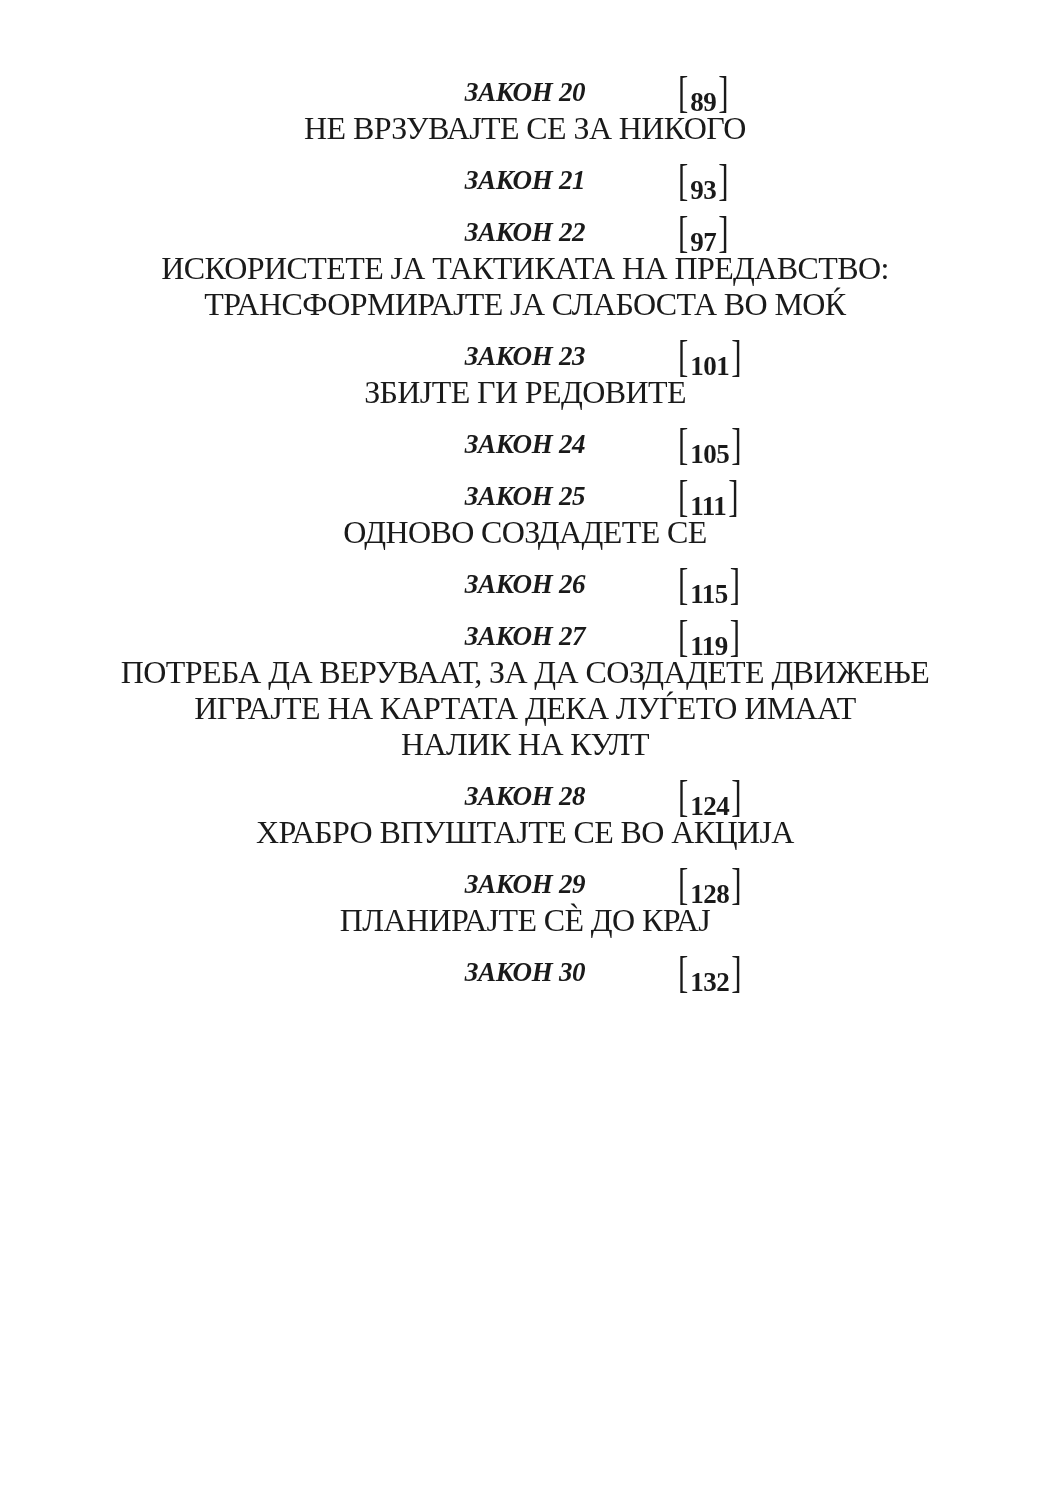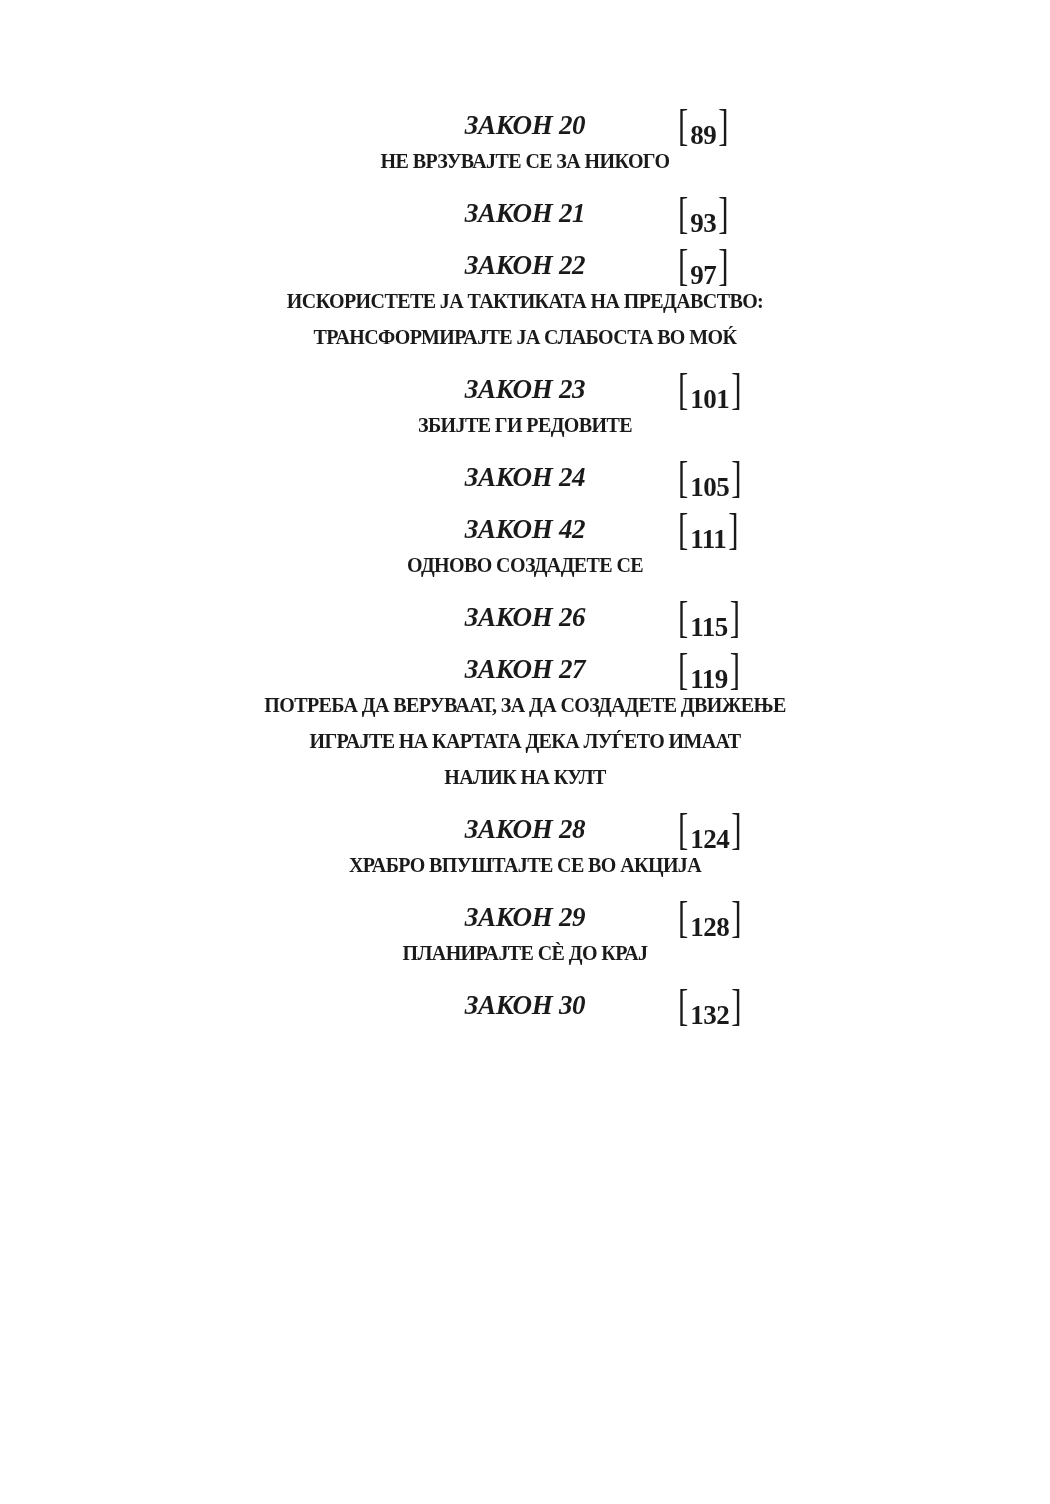--- a/index.html
+++ b/index.html
@@ -10,21 +10,21 @@
     width: 1050px;
     height: 1504px;
     background: #ffffff;
     font-family: "Liberation Serif", "DejaVu Serif", serif;
     color: #1a1a1a;
     overflow: hidden;
   }
   .page {
     width: 1050px;
     height: 1504px;
-    padding-top: 107px;
+    padding-top: 74px;
     box-sizing: border-box;
   }
   .entry {
     margin-bottom: 16px;
   }
   .law-header {
     position: relative;
     height: 36px;
     text-align: center;
   }
@@ -56,22 +56,22 @@
     font-size: 27px;
     letter-spacing: -0.5px;
     padding: 0 2px;
     position: relative;
     top: 10px;
   }
   .law-title {
     text-align: center;
   }
   .title-line {
-    font-weight: 700;
-    font-size: 20px;
+    font-weight: 400;
+    font-size: 32px;
     line-height: 36px;
     letter-spacing: -0.6px;
     white-space: nowrap;
   }
 </style>
 </head>
 <body style="background: rgb(255, 255, 255); color: rgb(26, 26, 26);">
 
 <div class="page">
   <div>
@@ -135,21 +135,21 @@
       <span class="law-page">
         <span class="bracket">[</span>
         <span class="page-num">105</span>
         <span class="bracket">]</span>
       </span>
     </div>
   </section>
 
   <section class="entry">
     <div class="law-header">
-      <span class="law-label">ЗАКОН 42</span>
+      <span class="law-label">ЗАКОН 25</span>
       <span class="law-page">
         <span class="bracket">[</span>
         <span class="page-num">111</span>
         <span class="bracket">]</span>
       </span>
     </div>
     <div class="law-title">
           <div class="title-line">ОДНОВО СОЗДАДЕТЕ СЕ</div>
         </div>
   </section>

